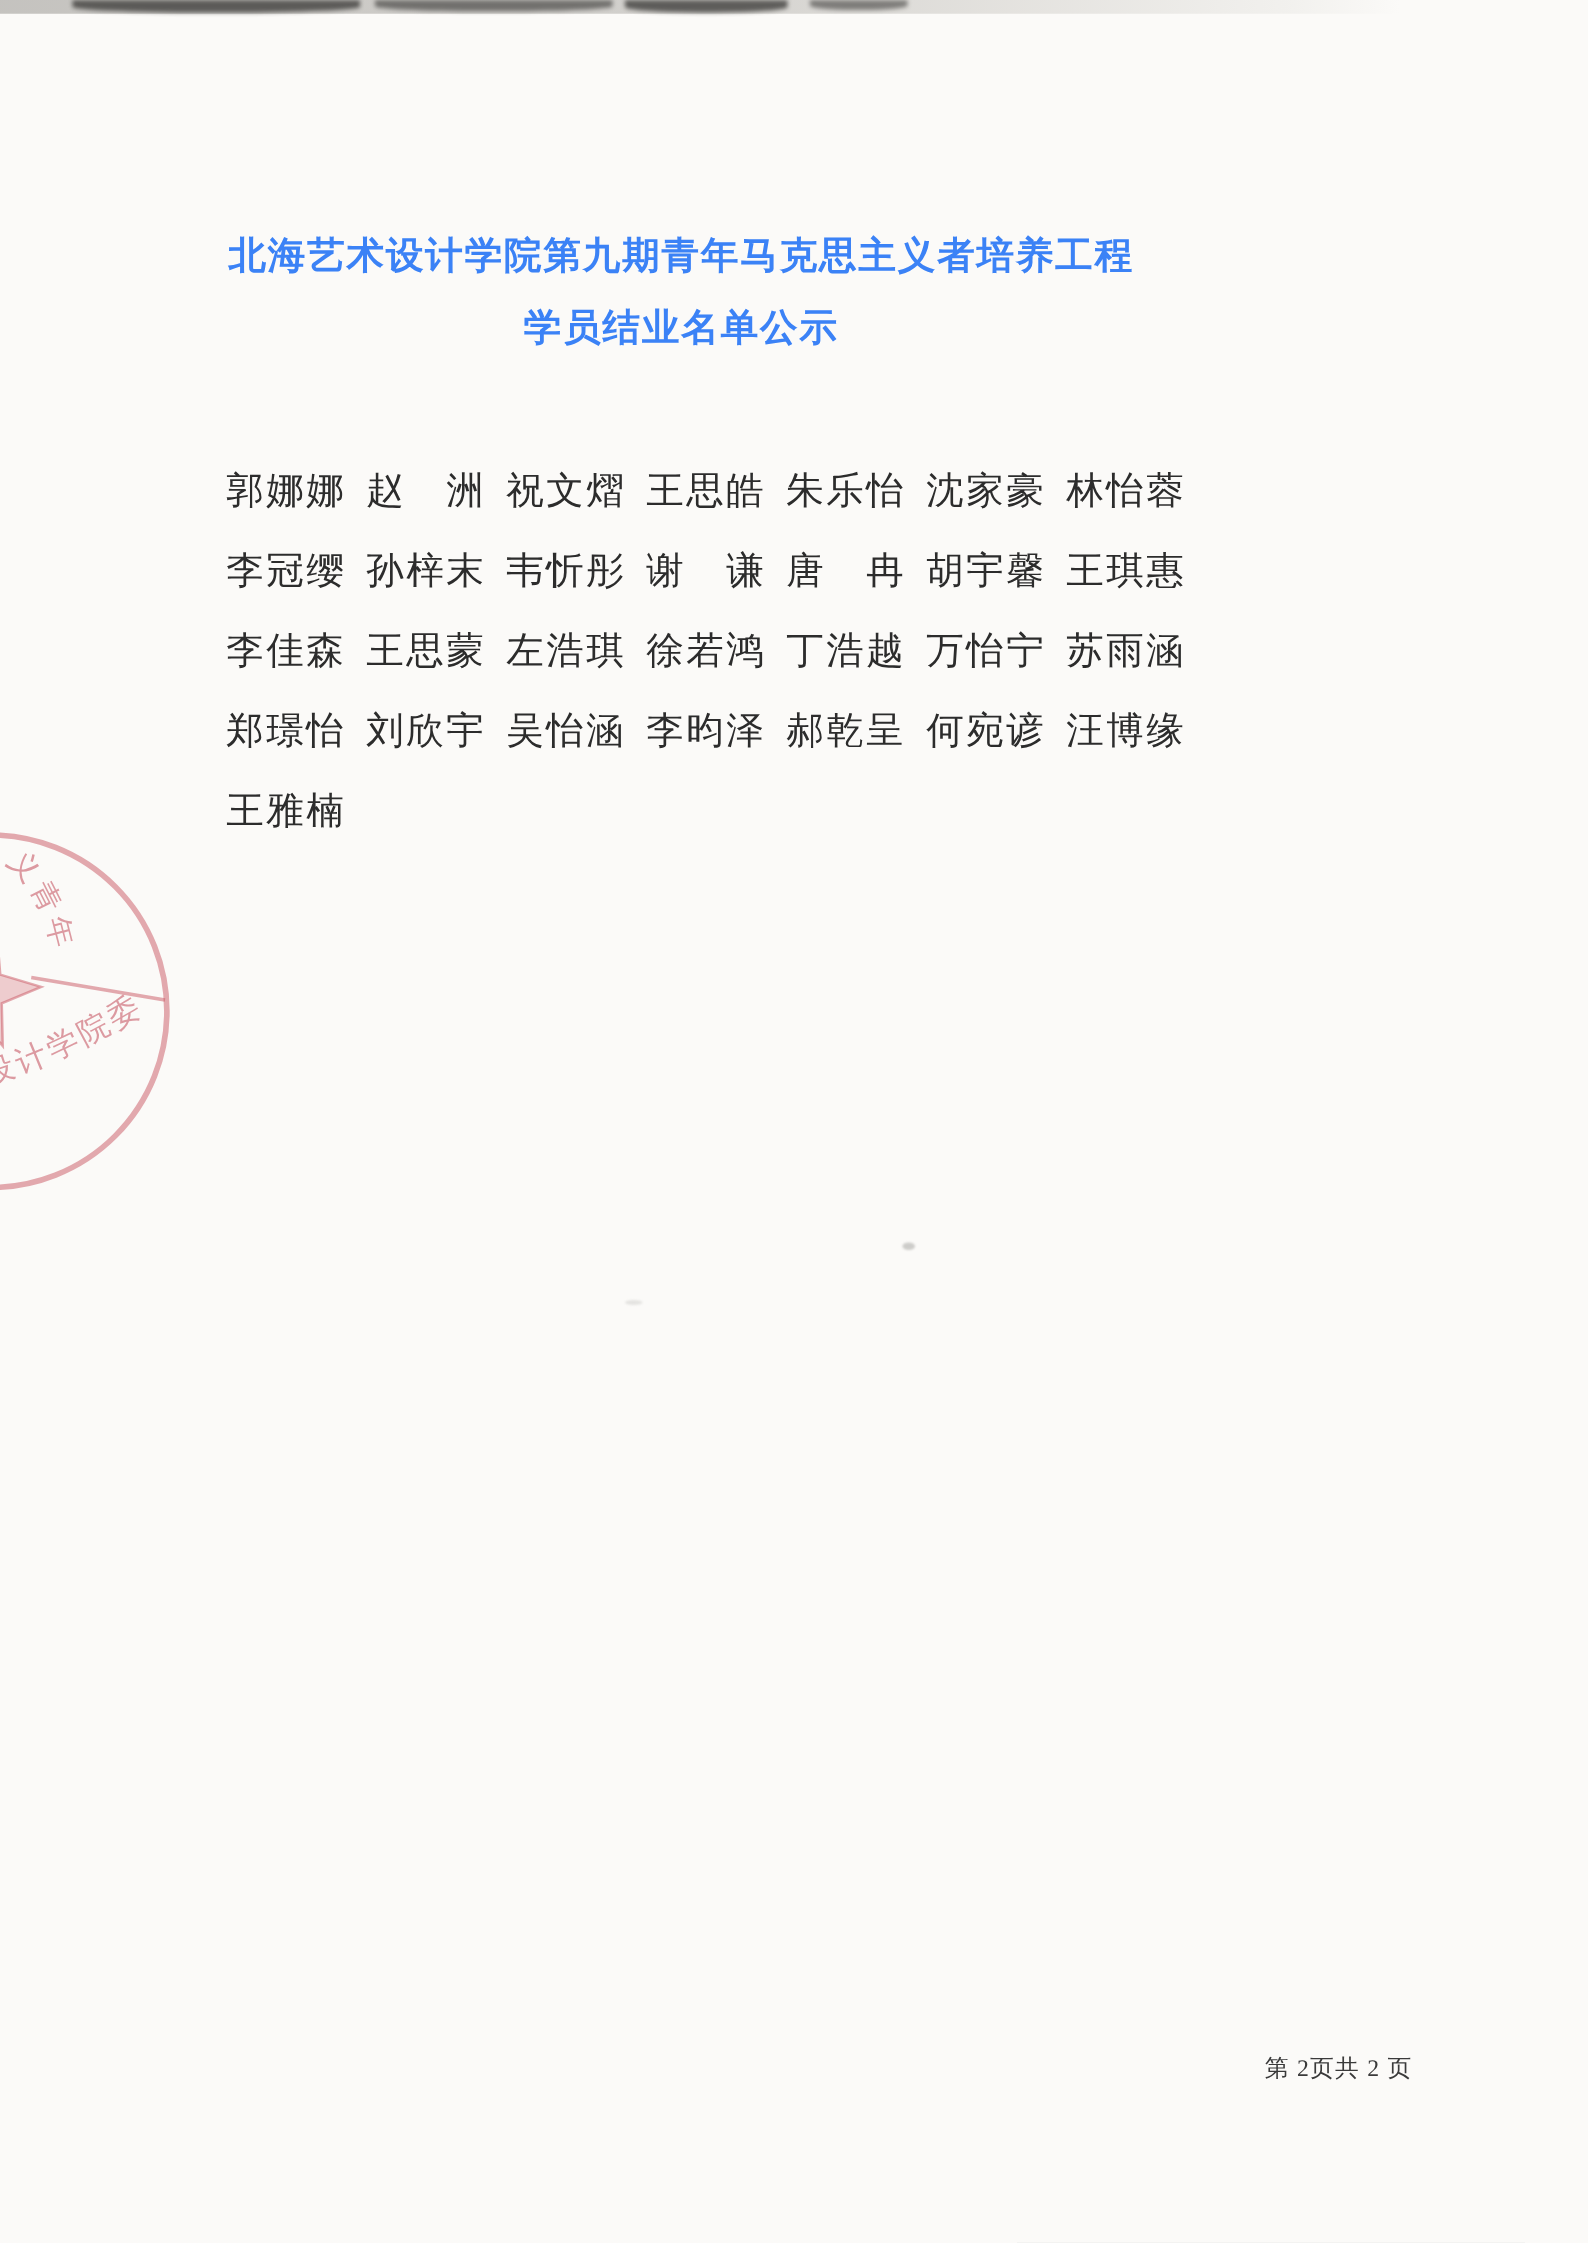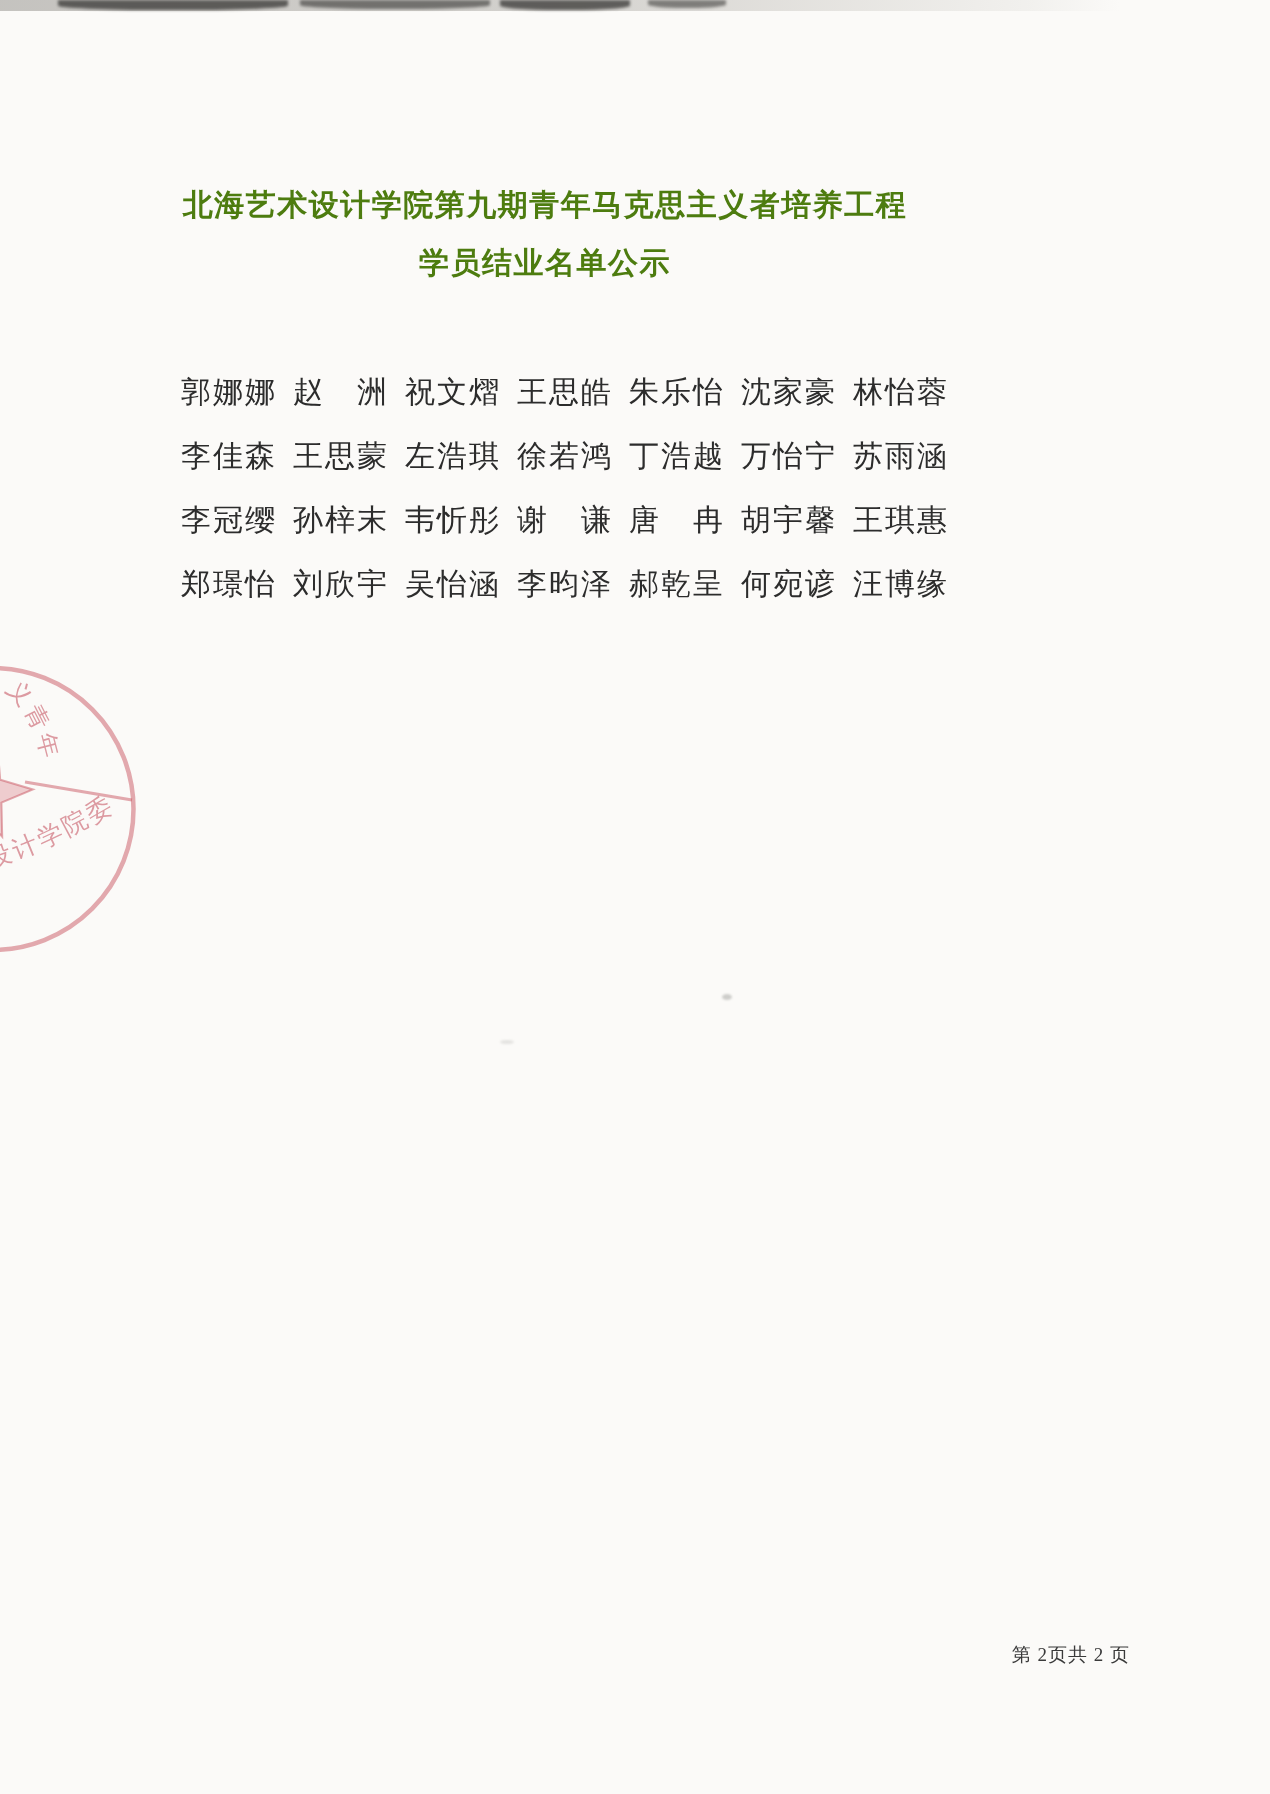--- a/index.html
+++ b/index.html
@@ -37,21 +37,21 @@
   }
   .smudge-1{left:722px;top:994px;width:10px;height:6px;}
   .smudge-2{left:500px;top:1040px;width:14px;height:4px;opacity:.2;}
 
   
   .titles{
     position:absolute;left:150px;top:176px;width:790px;
     text-align:center;
   }
   .title-line{
-    font-size:30px;font-weight:700;color:#4d7c0f;
+    font-size:30px;font-weight:700;color:#3b82f6;
     letter-spacing:1.5px;line-height:58px;
     font-family:"DejaVu Sans","Liberation Sans",sans-serif;
   }
   .names-block{
     position:absolute;left:181px;top:360px;width:800px;
   }
   .name-row{
     display:flex;align-items:center;height:64px;gap:13px;
   }
   .student-name{
@@ -94,45 +94,48 @@
       <div class="name-row">
         <span class="student-name">郭娜娜</span>
         <span class="student-name">赵　洲</span>
         <span class="student-name">祝文熠</span>
         <span class="student-name">王思皓</span>
         <span class="student-name">朱乐怡</span>
         <span class="student-name">沈家豪</span>
         <span class="student-name">林怡蓉</span>
       </div>
       <div class="name-row">
+        <span class="student-name">李冠缨</span>
+        <span class="student-name">孙梓末</span>
+        <span class="student-name">韦忻彤</span>
+        <span class="student-name">谢　谦</span>
+        <span class="student-name">唐　冉</span>
+        <span class="student-name">胡宇馨</span>
+        <span class="student-name">王琪惠</span>
+      </div>
+      <div class="name-row">
         <span class="student-name">李佳森</span>
         <span class="student-name">王思蒙</span>
         <span class="student-name">左浩琪</span>
         <span class="student-name">徐若鸿</span>
         <span class="student-name">丁浩越</span>
         <span class="student-name">万怡宁</span>
         <span class="student-name">苏雨涵</span>
       </div>
       <div class="name-row">
-        <span class="student-name">李冠缨</span>
-        <span class="student-name">孙梓末</span>
-        <span class="student-name">韦忻彤</span>
-        <span class="student-name">谢　谦</span>
-        <span class="student-name">唐　冉</span>
-        <span class="student-name">胡宇馨</span>
-        <span class="student-name">王琪惠</span>
-      </div>
-      <div class="name-row">
         <span class="student-name">郑璟怡</span>
         <span class="student-name">刘欣宇</span>
         <span class="student-name">吴怡涵</span>
         <span class="student-name">李昀泽</span>
         <span class="student-name">郝乾呈</span>
         <span class="student-name">何宛谚</span>
         <span class="student-name">汪博缘</span>
+      </div>
+      <div class="name-row">
+        <span class="student-name">王雅楠</span>
       </div>
     </div>
 
   <svg class="seal-wrap" width="260" height="360" viewBox="0 0 260 360" xmlns="http://www.w3.org/2000/svg">
     <defs>
       <path id="seal-top-arc" d="M 65 70 Q 100 100 105 155" fill="none"></path>
       <path id="seal-bottom-arc" d="M 50 248 Q 115 228 188 182" fill="none"></path>
     </defs>
 
     <circle cx="52.5" cy="189" r="141" fill="none" stroke="rgba(201,86,98,0.5)" stroke-width="4.5"></circle>

